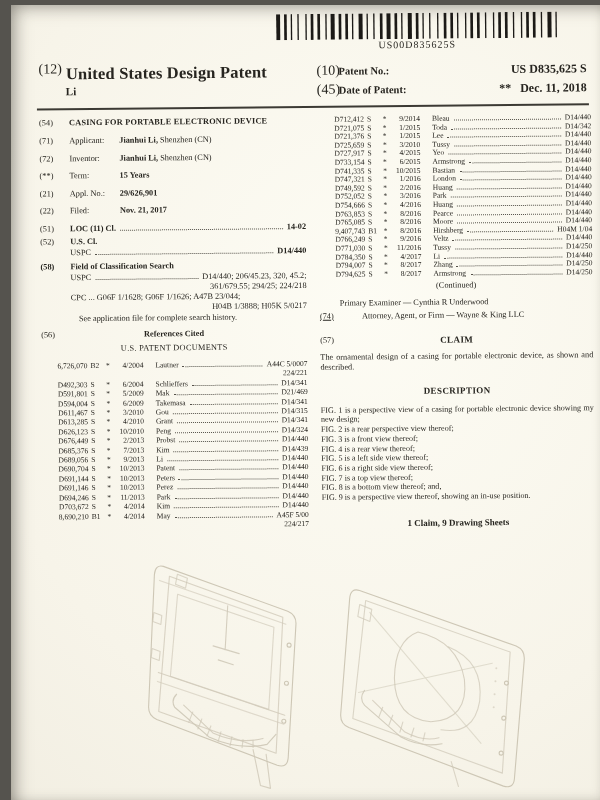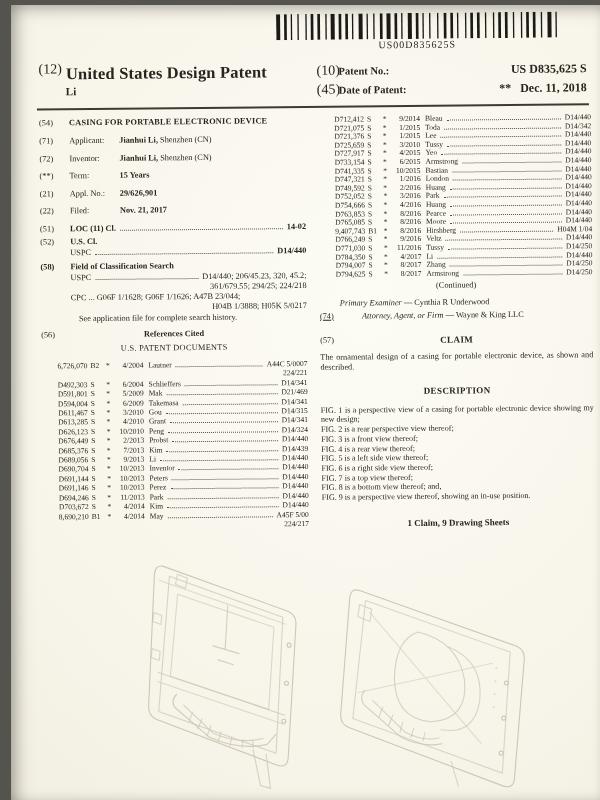--- a/index.html
+++ b/index.html
@@ -37,39 +37,39 @@
   
   .cols{position:absolute;left:30px;top:111px;width:552px;display:flex;gap:13px;font-size:8.3px;line-height:10px;}
   .colL{width:266px;}
   .colR{width:273px;}
 
   .bib-row{display:flex;margin-bottom:7.5px;}
   .bib-row .code{width:30px;flex:none;}
   .bib-row .lbl{width:50px;flex:none;}
   .bib-row .val{flex:1;}
   .b{font-weight:bold;}
-  .i{font-style:italic;padding-left:20px;}
+  .i{padding-left:20px;}
   .title54{font-weight:bold;letter-spacing:.2px;line-height:10.5px;width:215px;}
 
   .leader{flex:1;border-bottom:1px dotted #55524a;margin:0 4px 2px 4px;min-width:12px;}
   .lead-row{display:flex;align-items:baseline;margin-bottom:3.5px;}
   .cls-block{margin-bottom:6px;}
   .cls-block .rt{text-align:right;}
   .cls-note{margin-left:38px;margin-top:1px;}
 
   .refs-head{text-align:center;font-weight:bold;margin:6px 0 5px;}
   .refs-sub{text-align:center;margin-bottom:7px;letter-spacing:.3px;}
   .ref-list{font-size:7.5px;}
   .colL .ref-list{line-height:9.4px;}
   .colR .ref-list{line-height:8.6px;}
   .ref-row{display:flex;align-items:baseline;white-space:nowrap;}
   .ref-row .num{width:46px;text-align:right;flex:none;}
   .ref-row .kind{width:13px;padding-left:3px;flex:none;}
   .ref-row .star{width:9px;text-align:center;flex:none;}
-  .ref-row .date{width:31px;text-align:right;flex:none;padding-right:5px;}
+  .ref-row .date{width:31px;text-align:right;flex:none;padding-right:12px;}
   .ref-row .name{flex:none;}
   .ref-row .cls{flex:none;}
   .row-cont{text-align:right;}
   .row-cont:empty{display:none;}
 
   .continued{text-align:center;margin:3px 0 7px;}
   .exam-line{margin-bottom:2.5px;}
   .att-line{display:flex;}
   .att-line .code{width:22px;flex:none;text-decoration:underline;}
   .claim-head{display:flex;margin-top:14px;margin-bottom:7px;}
@@ -336,21 +336,21 @@
                 <span class="name">Li</span>
                 <span class="leader"></span>
                 <span class="cls">D14/440</span>
               </div>
 
               <div class="ref-row">
                 <span class="num">D690,704</span>
                 <span class="kind">S</span>
                 <span class="star">*</span>
                 <span class="date">10/2013</span>
-                <span class="name">Inventor</span>
+                <span class="name">Patent</span>
                 <span class="leader"></span>
                 <span class="cls">D14/440</span>
               </div>
 
               <div class="ref-row">
                 <span class="num">D691,144</span>
                 <span class="kind">S</span>
                 <span class="star">*</span>
                 <span class="date">10/2013</span>
                 <span class="name">Peters</span>

